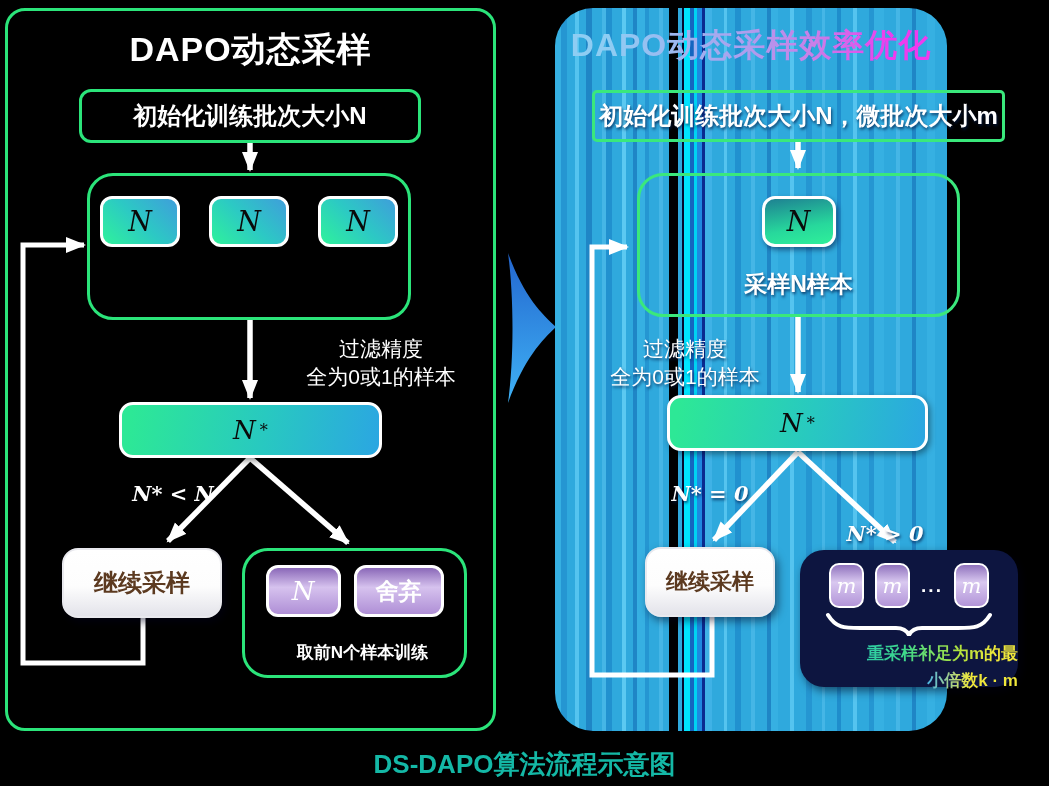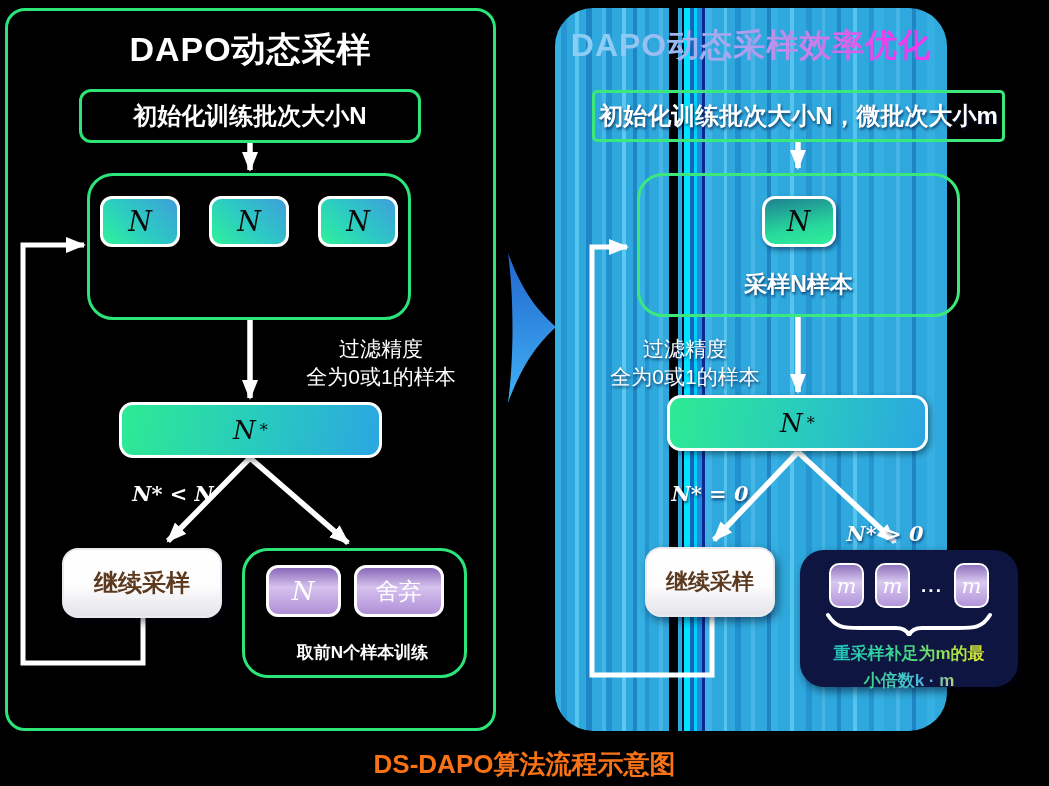--- a/index.html
+++ b/index.html
@@ -47,21 +47,21 @@
                 box-shadow:3px 4px 8px rgba(0,0,25,.5);}
   .continue-left{left:54px;top:537px;width:160px;height:70px;}
   .result-box{left:234px;top:537px;width:225px;height:130px;box-sizing:border-box;
               border:3px solid #2be47a;border-radius:26px;}
   .purple-row{display:flex;justify-content:center;gap:13px;margin-top:14px;}
   .unit-purple{height:52px;border-radius:12px;border:3px solid #fff;box-sizing:border-box;
                background:linear-gradient(180deg,#8a68b8 0%,#d6c2ee 42%,#af8fd6 100%);
                display:flex;align-items:center;justify-content:center;color:#fff;
                box-shadow:2px 3px 5px rgba(0,0,0,.5);}
   .u-keep{width:75px;font-family:"DejaVu Serif",serif;font-style:italic;font-size:26px;}
-  .u-discard{width:90px;font-size:23px;font-weight:400;}
+  .u-discard{width:90px;font-size:23px;font-weight:700;}
   .result-label{left:8px;bottom:11px;width:100%;text-align:center;color:#fff;
                 font-size:17px;font-weight:700;}
 
   
   .panel-right{left:555px;top:8px;width:392px;height:723px;border-radius:38px;
     background:linear-gradient(90deg,
       #36b0e2 0%,#36b0e2 1.5%,#2596d2 1.5%,#2596d2 3%,#2fa9dd 3%,#2fa9dd 5%,
       #55c4ef 5%,#55c4ef 6%,#2fa9dd 6%,#2fa9dd 8%,#1f86c6 8%,#1f86c6 9.5%,
       #2fa9dd 9.5%,#2fa9dd 12%,#45b6e6 12%,#45b6e6 13%,#2191cf 13%,#2191cf 14.5%,
       #2fa9dd 14.5%,#2fa9dd 17%,#5bc9f1 17%,#5bc9f1 18%,#2fa9dd 18%,#2fa9dd 20%,
@@ -104,28 +104,28 @@
   .continue-right{left:90px;top:539px;width:130px;height:70px;font-size:22px;}
   .dark-box{left:245px;top:542px;width:218px;height:137px;border-radius:24px;
             background:#0d1540;box-shadow:3px 4px 10px rgba(0,0,20,.55);}
   .m-row{display:flex;justify-content:center;align-items:center;gap:11px;padding-top:13px;}
   .unit-m{width:35px;height:45px;border-radius:10px;border:2.5px solid #fff;box-sizing:border-box;
           background:linear-gradient(180deg,#8f72bd 0%,#d9c8f0 42%,#b295d8 100%);
           display:flex;align-items:center;justify-content:center;color:#fff;
           font-family:"DejaVu Serif",serif;font-style:italic;font-size:21px;}
   .m-ellipsis{color:#fff;font-size:19px;font-weight:700;letter-spacing:2px;}
   .brace-wrap{left:0;top:62px;width:100%;text-align:center;}
-  .resample-line{width:100%;text-align:center;font-size:17px;font-weight:700;
+  .resample-line{width:100%;text-align:right;font-size:17px;font-weight:700;
       -webkit-background-clip:text;background-clip:text;color:transparent;}
   .rl1{left:0;top:92px;
       background-image:linear-gradient(90deg,#1fc3c3 12%,#3ed98a 48%,#b5e23c 74%,#efe73a 90%);}
   .rl2{left:0;top:119px;
       background-image:linear-gradient(90deg,#3ed98a 30%,#4ab4e8 58%,#efe73a 78%);}
 
-  .caption{left:0;top:747px;width:100%;text-align:center;color:#f97316;
+  .caption{left:0;top:747px;width:100%;text-align:center;color:#14b8a6;
            font-size:26px;font-weight:700;}
   svg.overlay{position:absolute;left:0;top:0;pointer-events:none;}
 </style>
 </head>
 <body>
 
 <div class="stage">
 
   <div class="abs panel-left">
 

